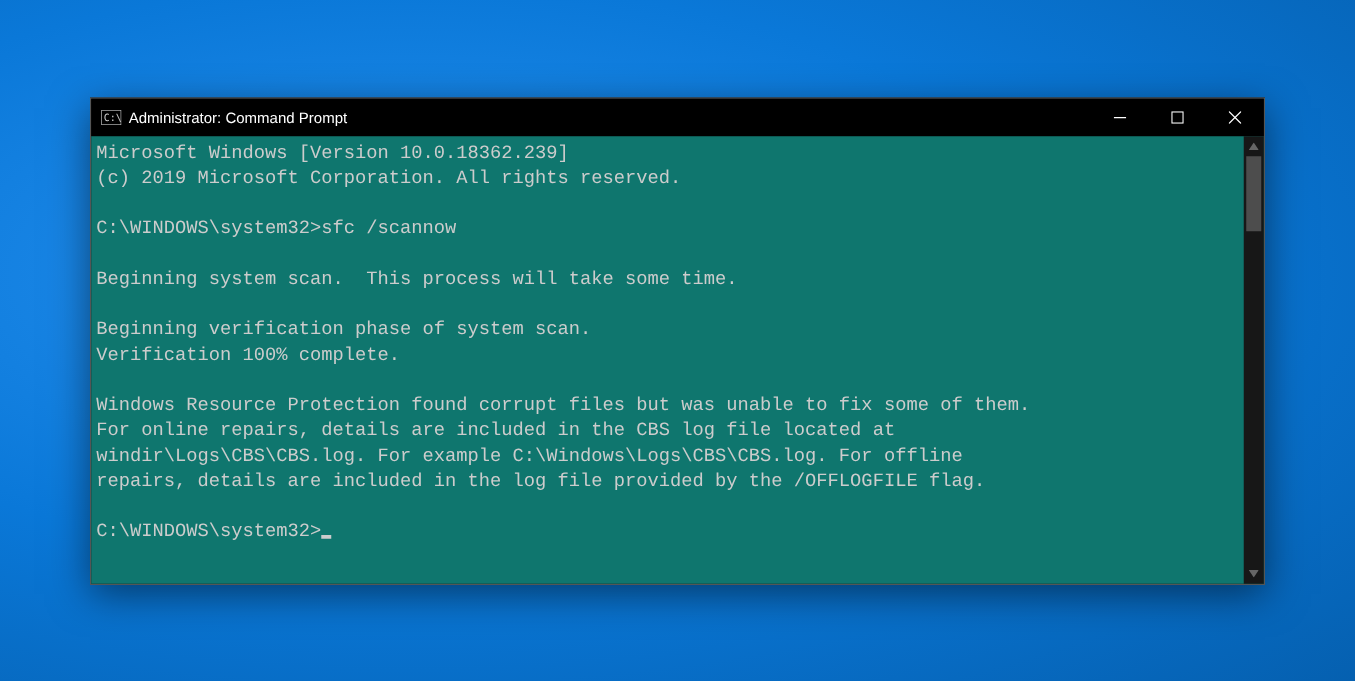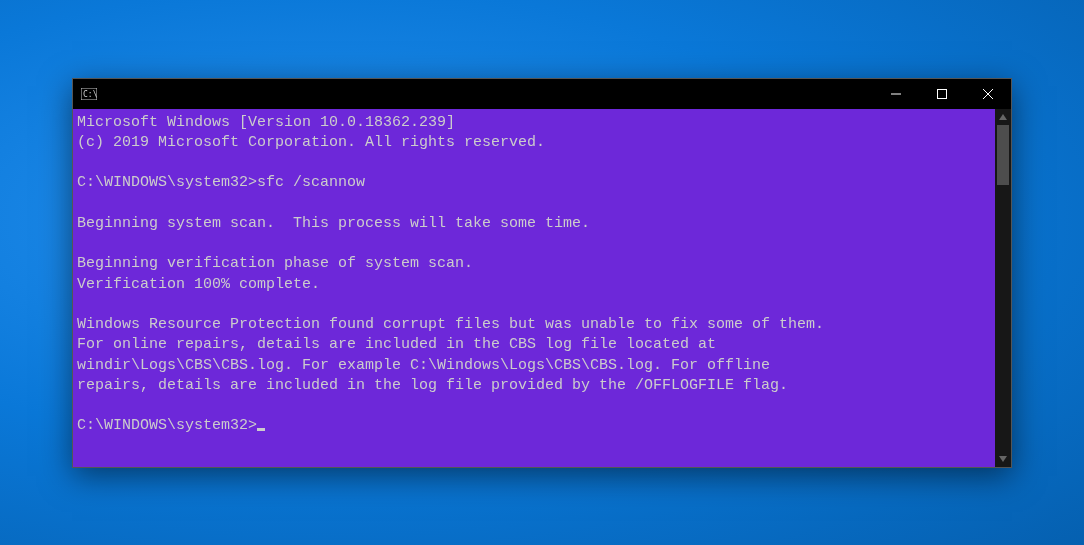--- a/index.html
+++ b/index.html
@@ -61,21 +61,21 @@
       width: 46px;
       height: 30px;
       display: flex;
       align-items: center;
       justify-content: center;
       color: #fff;
     }
     .content-wrap {
       flex: 1;
       display: flex;
-      background: #6d28d9;
+      background: #0f766e;
       position: relative;
     }
     .terminal {
       flex: 1;
       padding: 4px 4px 4px 4px;
       color: #ccc;
       font-family: Consolas, "Courier New", monospace;
       font-size: 15px;
       line-height: 1.35;
       white-space: pre-wrap;
@@ -131,20 +131,21 @@
 <div class="desktop-bg"></div>
 
 <div class="window">
   <div class="titlebar">
     <span class="titlebar-icon">
       <svg width="16" height="12" viewBox="0 0 16 12">
         <rect x="0" y="0" width="16" height="12" fill="none" stroke="#ccc" stroke-width="1"></rect>
         <text x="2" y="9" font-size="8" fill="#ccc" font-family="monospace">C:\</text>
       </svg>
     </span>
+    <span class="titlebar-title">Administrator: Command Prompt</span>
     <span class="titlebar-spacer"></span>
     <div class="titlebar-btn">
       <svg width="10" height="10" viewBox="0 0 10 10">
           <line x1="0" y1="5" x2="10" y2="5" stroke="#fff" stroke-width="1"></line>
         </svg>
     </div>
     <div class="titlebar-btn">
       <svg width="10" height="10" viewBox="0 0 10 10">
           <rect x="0.5" y="0.5" width="9" height="9" fill="none" stroke="#fff" stroke-width="1"></rect>
         </svg>

